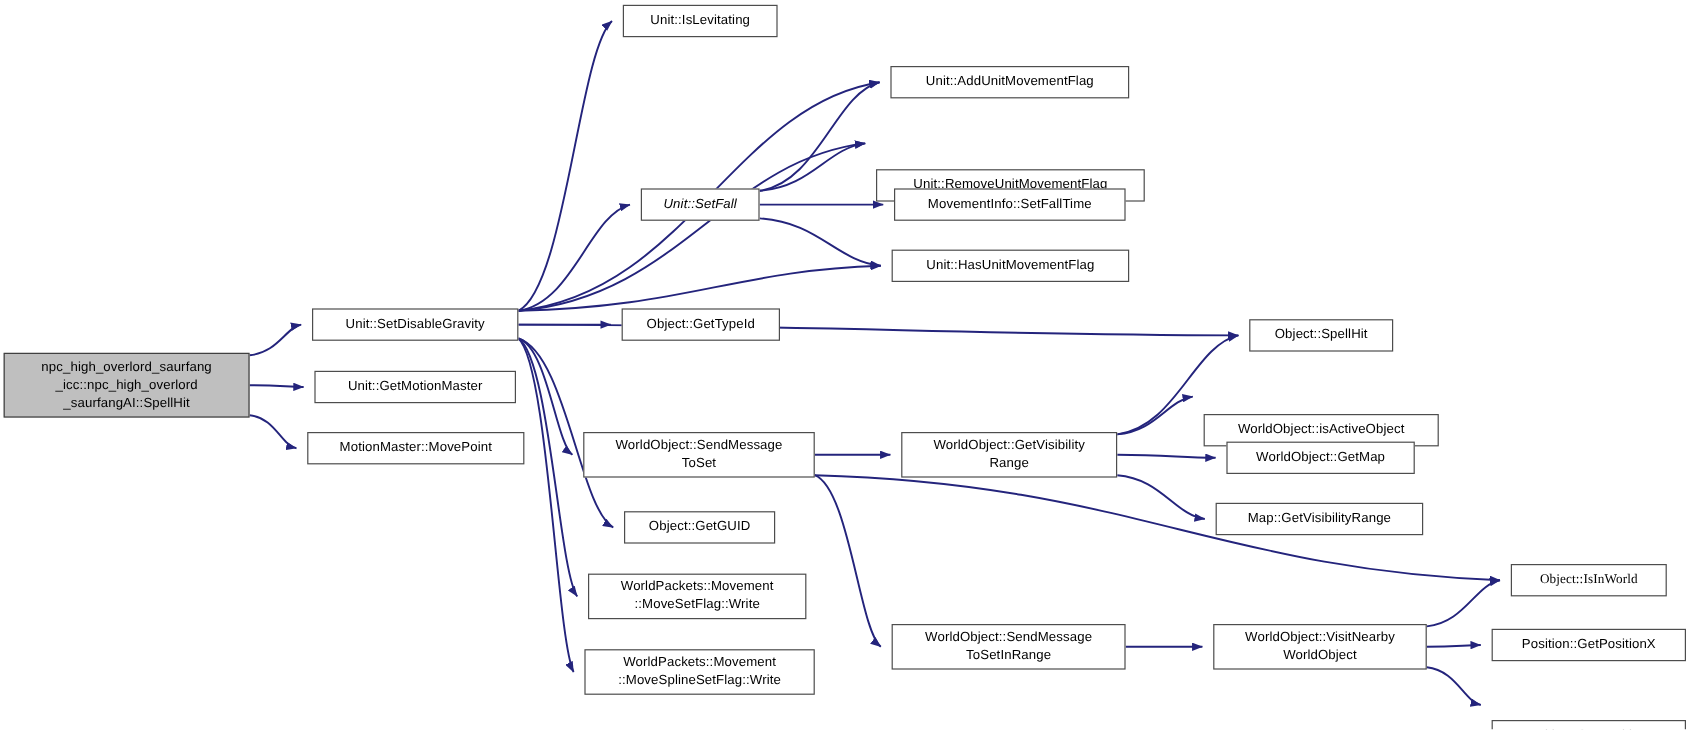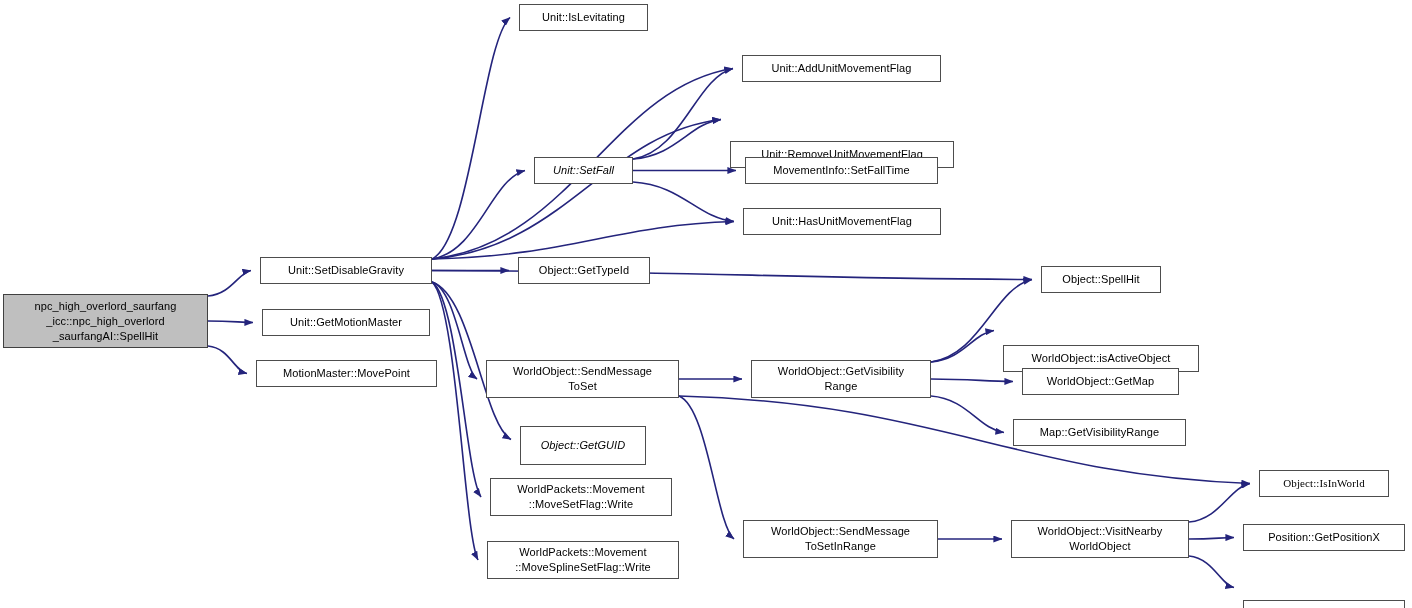--- a/index.html
+++ b/index.html
@@ -97,21 +97,21 @@
     <div class="node" style="left: 256px; top: 360px; width: 181px; height: 27px;">MotionMaster::MovePoint</div>
     <div class="node" style="left: 519px; top: 4px; width: 129px; height: 27px;">Unit::IsLevitating</div>
     <div class="node" style="left: 742px; top: 55px; width: 199px; height: 27px;">Unit::AddUnitMovementFlag</div>
     <div class="node" style="left: 730px; top: 106px; width: 224px; height: 27px; margin-top: 35px;">Unit::RemoveUnitMovementFlag</div>
     <div class="node" style="left: 534px; top: 157px; width: 99px; height: 27px; font-style: italic;">Unit::SetFall</div>
     <div class="node" style="left: 745px; top: 157px; width: 193px; height: 27px;">MovementInfo::SetFallTime</div>
     <div class="node" style="left: 518px; top: 257px; width: 132px; height: 27px;">Object::GetTypeId</div>
     <div class="node" style="left: 743px; top: 208px; width: 198px; height: 27px;">Unit::HasUnitMovementFlag</div>
     <div class="node" style="left: 486px; top: 360px; width: 193px; height: 38px;">WorldObject::SendMessage
 ToSet</div>
-    <div class="node" style="left: 520px; top: 426px; width: 126px; height: 39px; font-style: italic;">Object::GetGUID</div>
+    <div class="node" style="left: 520px; top: 426px; width: 126px; height: 27px;">Object::GetGUID</div>
     <div class="node" style="left: 490px; top: 478px; width: 182px; height: 38px;">WorldPackets::Movement
 ::MoveSetFlag::Write</div>
     <div class="node" style="left: 487px; top: 541px; width: 192px; height: 38px;">WorldPackets::Movement
 ::MoveSplineSetFlag::Write</div>
     <div class="node" style="left: 751px; top: 360px; width: 180px; height: 38px;">WorldObject::GetVisibility
 Range</div>
     <div class="node" style="left: 1041px; top: 266px; width: 120px; height: 27px;">Object::SpellHit</div>
     <div class="node" style="left: 1003px; top: 317px; width: 196px; height: 27px; margin-top: 28px;">WorldObject::isActiveObject</div>
     <div class="node" style="left: 1022px; top: 368px; width: 157px; height: 27px;">WorldObject::GetMap</div>
     <div class="node" style="left: 1013px; top: 419px; width: 173px; height: 27px;">Map::GetVisibilityRange</div>

